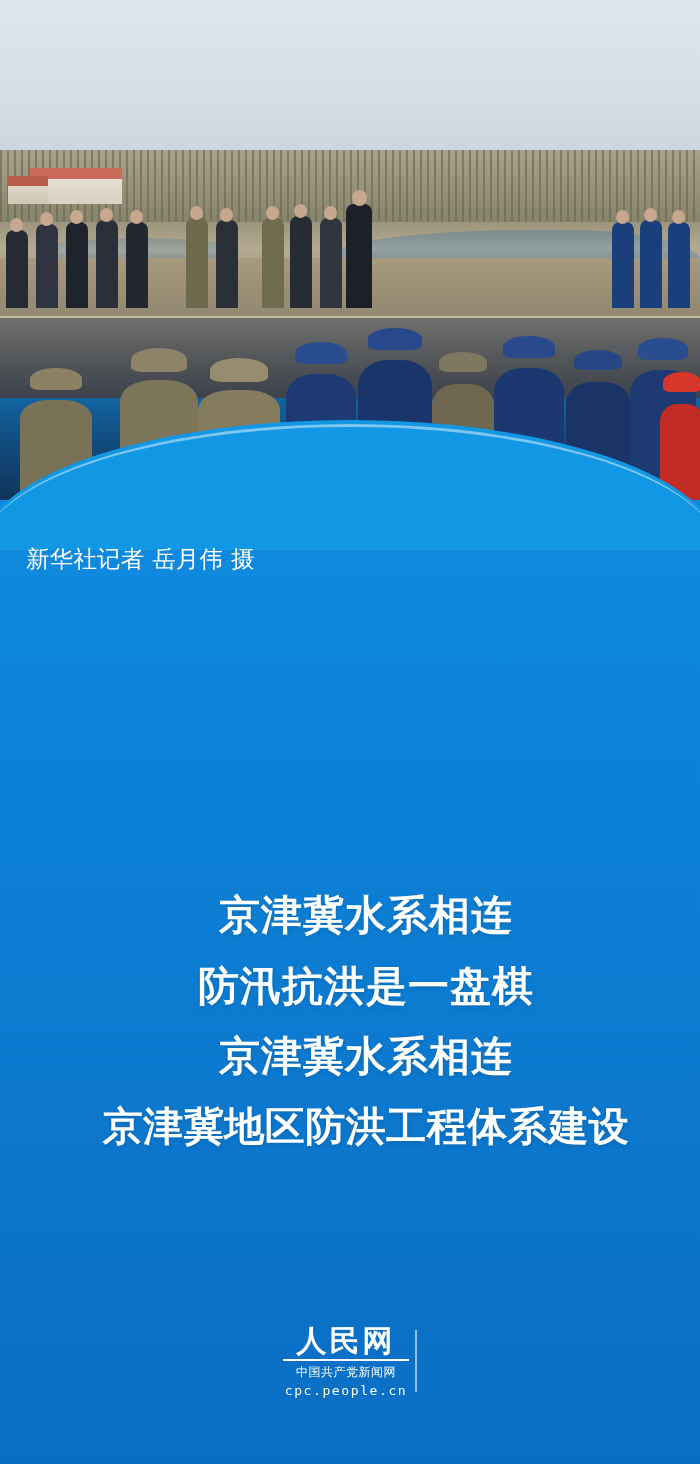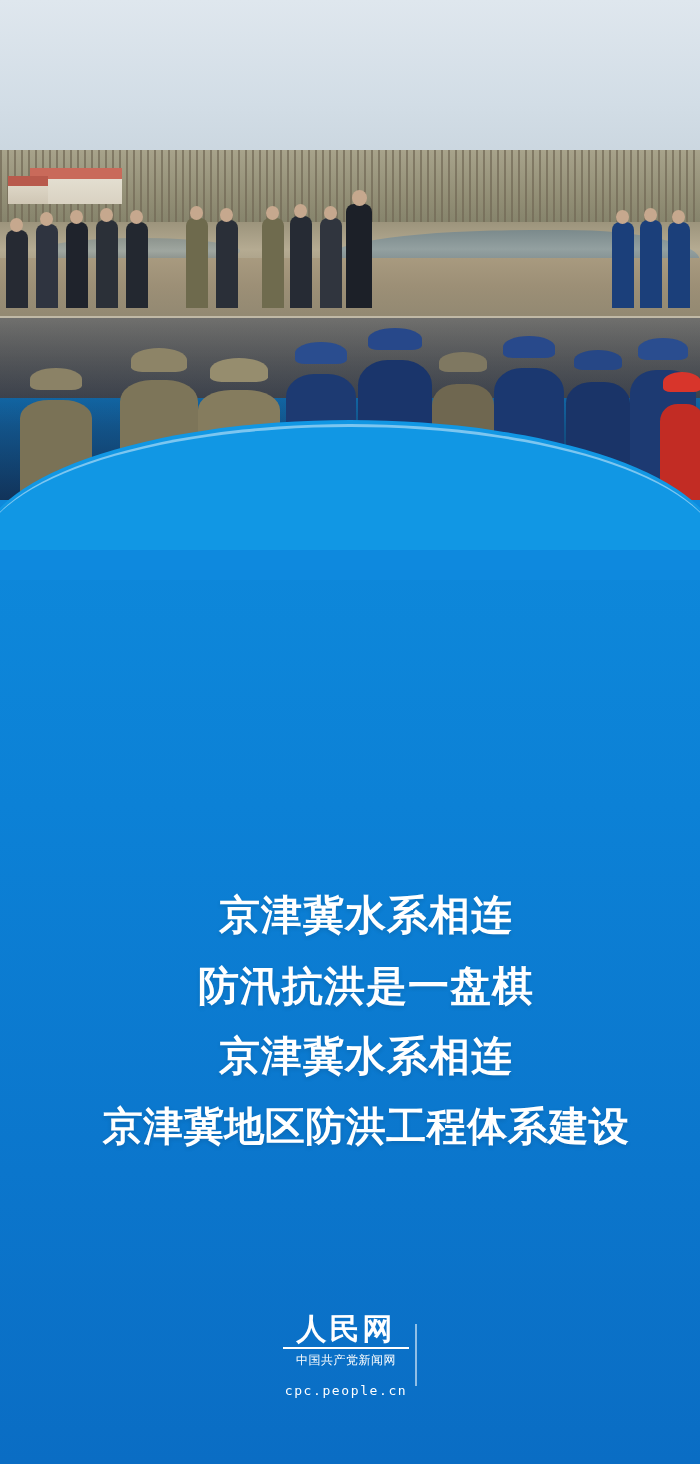--- a/index.html
+++ b/index.html
@@ -252,21 +252,21 @@
   }
   .people-logo .sub {
     font-family: "DejaVu Sans", "Liberation Sans", sans-serif;
     font-size: 12px;
     letter-spacing: .5px;
   }
   .people-logo .url {
     font-family: "DejaVu Sans Mono", "Liberation Mono", monospace;
     font-size: 13px;
     letter-spacing: 1.6px;
-    margin-top: 14px;
+    margin-top: 2px;
   }
   .shixi {
     display: flex;
     flex-direction: column;
     align-items: center;
     color: #ffffff;
   }
   .shixi .mark {
     font-family: "DejaVu Serif", "Liberation Serif", serif;
     font-size: 40px;
@@ -385,20 +385,21 @@
         <div class="cap" style="background:#d8352b;width:38px;height:20px;"></div>
       </div>
     </div>
   </div>
 
   <div class="wave2"></div>
   <div class="wave"></div>
   <div class="wave-line"></div>
 
   <div class="caption">
+    <span class="credit">新华社记者 岳月伟 摄</span>
   </div>
 
   <div class="headline">
     <span class="hl l1">京津冀水系相连</span>
     <span class="hl l2">防汛抗洪是一盘棋</span>
     <span class="hl l3">京津冀水系相连</span>
     <span class="hl l4">京津冀地区防洪工程体系建设</span>
   </div>
 
   <div class="footer">

